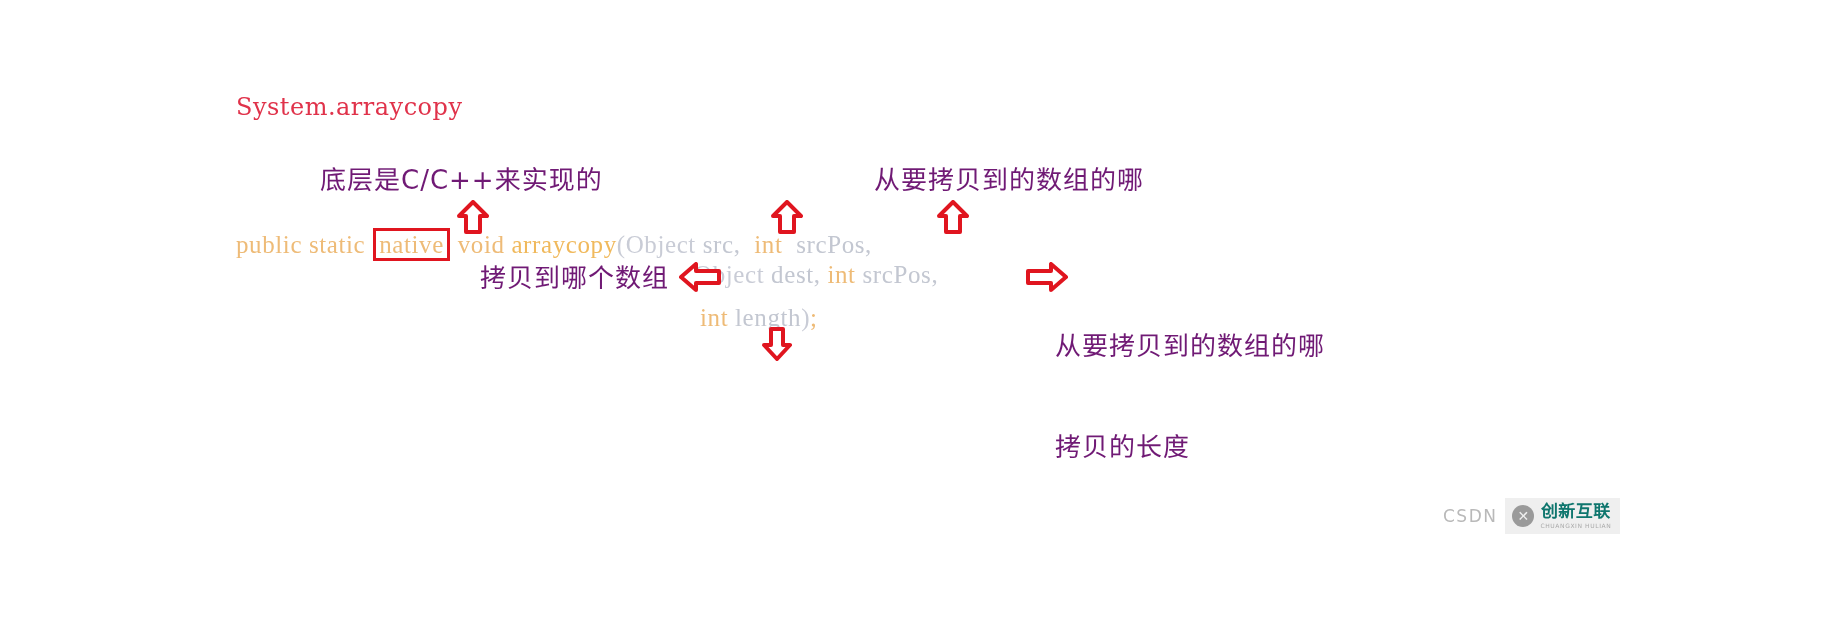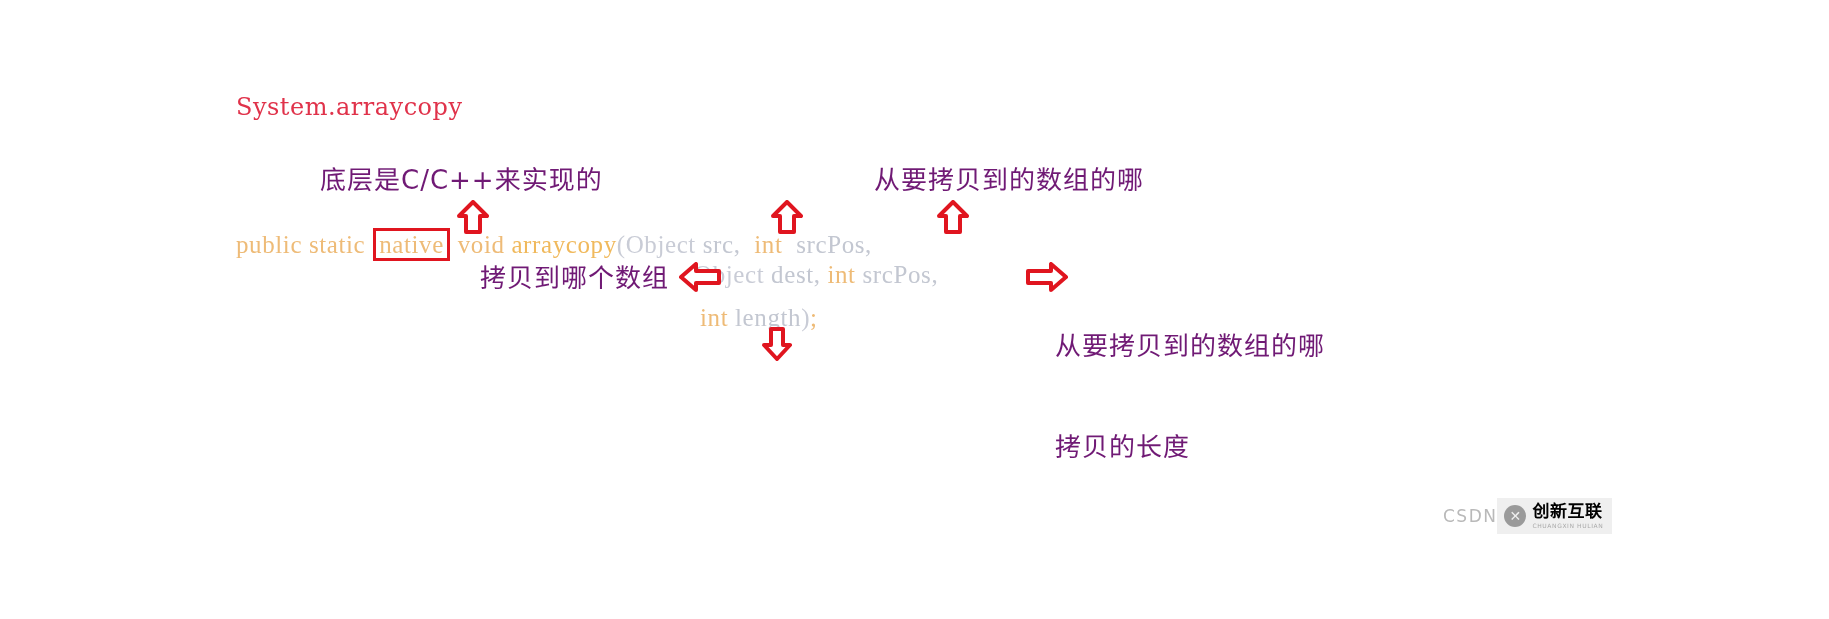--- a/index.html
+++ b/index.html
@@ -83,20 +83,21 @@
   .arrow-dest    { left: 663px;  top: 262px; }
   .arrow-destpos { left: 1010px; top: 262px; }
   .arrow-length  { left: 746px;  top: 327px; }
 
   
   .watermark {
     left: 1443px;
     top: 498px;
     display: flex;
     align-items: center;
+    gap: 8px;
   }
   .wm-csdn {
     font-family: "DejaVu Sans", "Liberation Sans", sans-serif;
     font-size: 17px;
     color: #b9b9b9;
     letter-spacing: 1.5px;
   }
   .wm-chip {
     background: #efefef;
     display: flex;
@@ -110,23 +111,24 @@
     color: #efefef;
     font-family: "DejaVu Sans", "Liberation Sans", sans-serif;
     font-size: 14px;
     font-weight: bold;
     display: flex; align-items: center; justify-content: center;
   }
   .wm-text { display: flex; flex-direction: column; line-height: 1; }
   .wm-cn {
     font-family: "DejaVu Sans", "Liberation Sans", sans-serif;
     font-size: 17px;
-    color: #000000;
+    color: #0f766e;
     font-weight: bold;
     letter-spacing: 0.5px;
+    text-align: center;
   }
   .wm-py {
     font-family: "DejaVu Sans", "Liberation Sans", sans-serif;
     font-size: 6px;
     color: #a9a9a9;
     letter-spacing: 0.6px;
     margin-top: 3px;
   }
 </style>
 </head>

